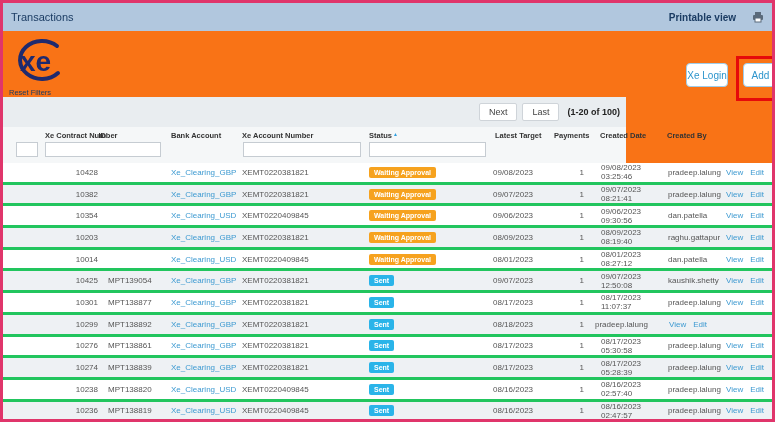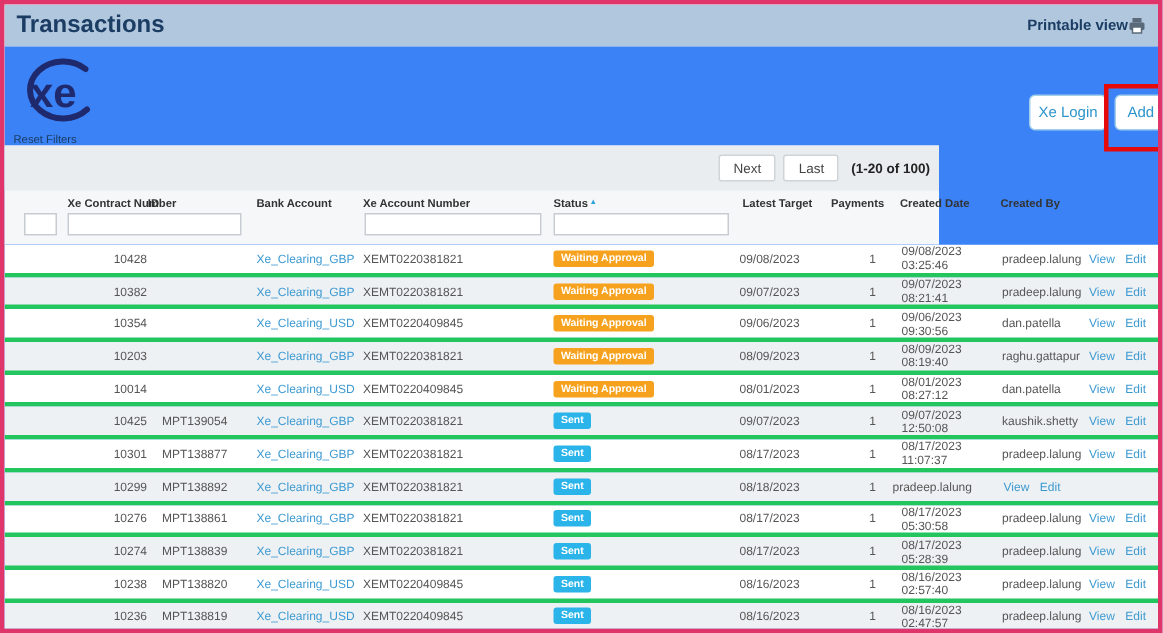--- a/index.html
+++ b/index.html
@@ -2,31 +2,31 @@
 <html><head>
 <meta charset="utf-8">
 <style>
   * { margin:0; padding:0; box-sizing:border-box; }
   html,body { width:775px; height:422px; }
   body { font-family:"Liberation Sans", sans-serif; background:#fff; }
   .frame { position:relative; width:775px; height:422px; border:3px solid #e0356b; background:#fff; overflow:hidden; }
 
   
   .titlebar { position:relative; height:28px; background:#b1c7de; display:flex; align-items:center; justify-content:space-between; padding:0 8px; }
-  .title { font-size:16px; font-weight:bold; color:#1b3c63; }
-  .printable { display:flex; align-items:center; gap:0; font-size:10px; font-weight:bold; color:#1b3c63; cursor:pointer; }
+  .title { font-size:11px; font-weight:normal; color:#1b3c63; }
+  .printable { display:flex; align-items:center; gap:16px; font-size:10px; font-weight:bold; color:#1b3c63; cursor:pointer; }
 
   
-  .content { position:relative; height:388px; background:#3b82f6;padding-left:36px; }
+  .content { position:relative; height:388px; background:#f97316;padding-left:36px; }
 
   .logo { position:absolute; left:8px; top:6px; }
   .reset-filters { position:absolute; left:6px; top:57px; font-size:7.5px; color:#1b3c63; cursor:pointer; }
 
   .btn-blue { position:absolute; top:32px; height:24px; background:#fff; border:1px solid #9fcdea; border-radius:4px; color:#2d95cc; font-size:10px; font-family:"Liberation Sans",sans-serif; cursor:pointer; }
-  .btn-xelogin { left:683px; width:52px; }
+  .btn-xelogin { left:683px; width:42px; }
   .btn-add { left:740px; width:35px; }
   .annotation-box { position:absolute; left:733px; top:25px; width:39px; height:45px; border:3px solid #e60a0a; pointer-events:none; }
 
   
   .band { position:absolute; left:0; top:66px; width:623px; height:66px; background:#f5f7f8; }
   .pagstrip { position:absolute; left:0; top:0; right:0; height:30px; background:#e9edf0; display:flex; align-items:center; justify-content:flex-end; gap:5px; padding-right:6px; }
   .pagbtn { height:18px; background:#fff; border:1px solid #cfd4d9; border-radius:2px; font-size:9px; color:#444; padding:0 9px; font-family:"Liberation Sans",sans-serif; cursor:pointer; }
   .pagrange { font-size:9px; font-weight:bold; color:#222; margin-left:3px; }
 
   .collabel { position:absolute; top:34px; font-size:7.5px; font-weight:bold; color:#333; white-space:nowrap; }

